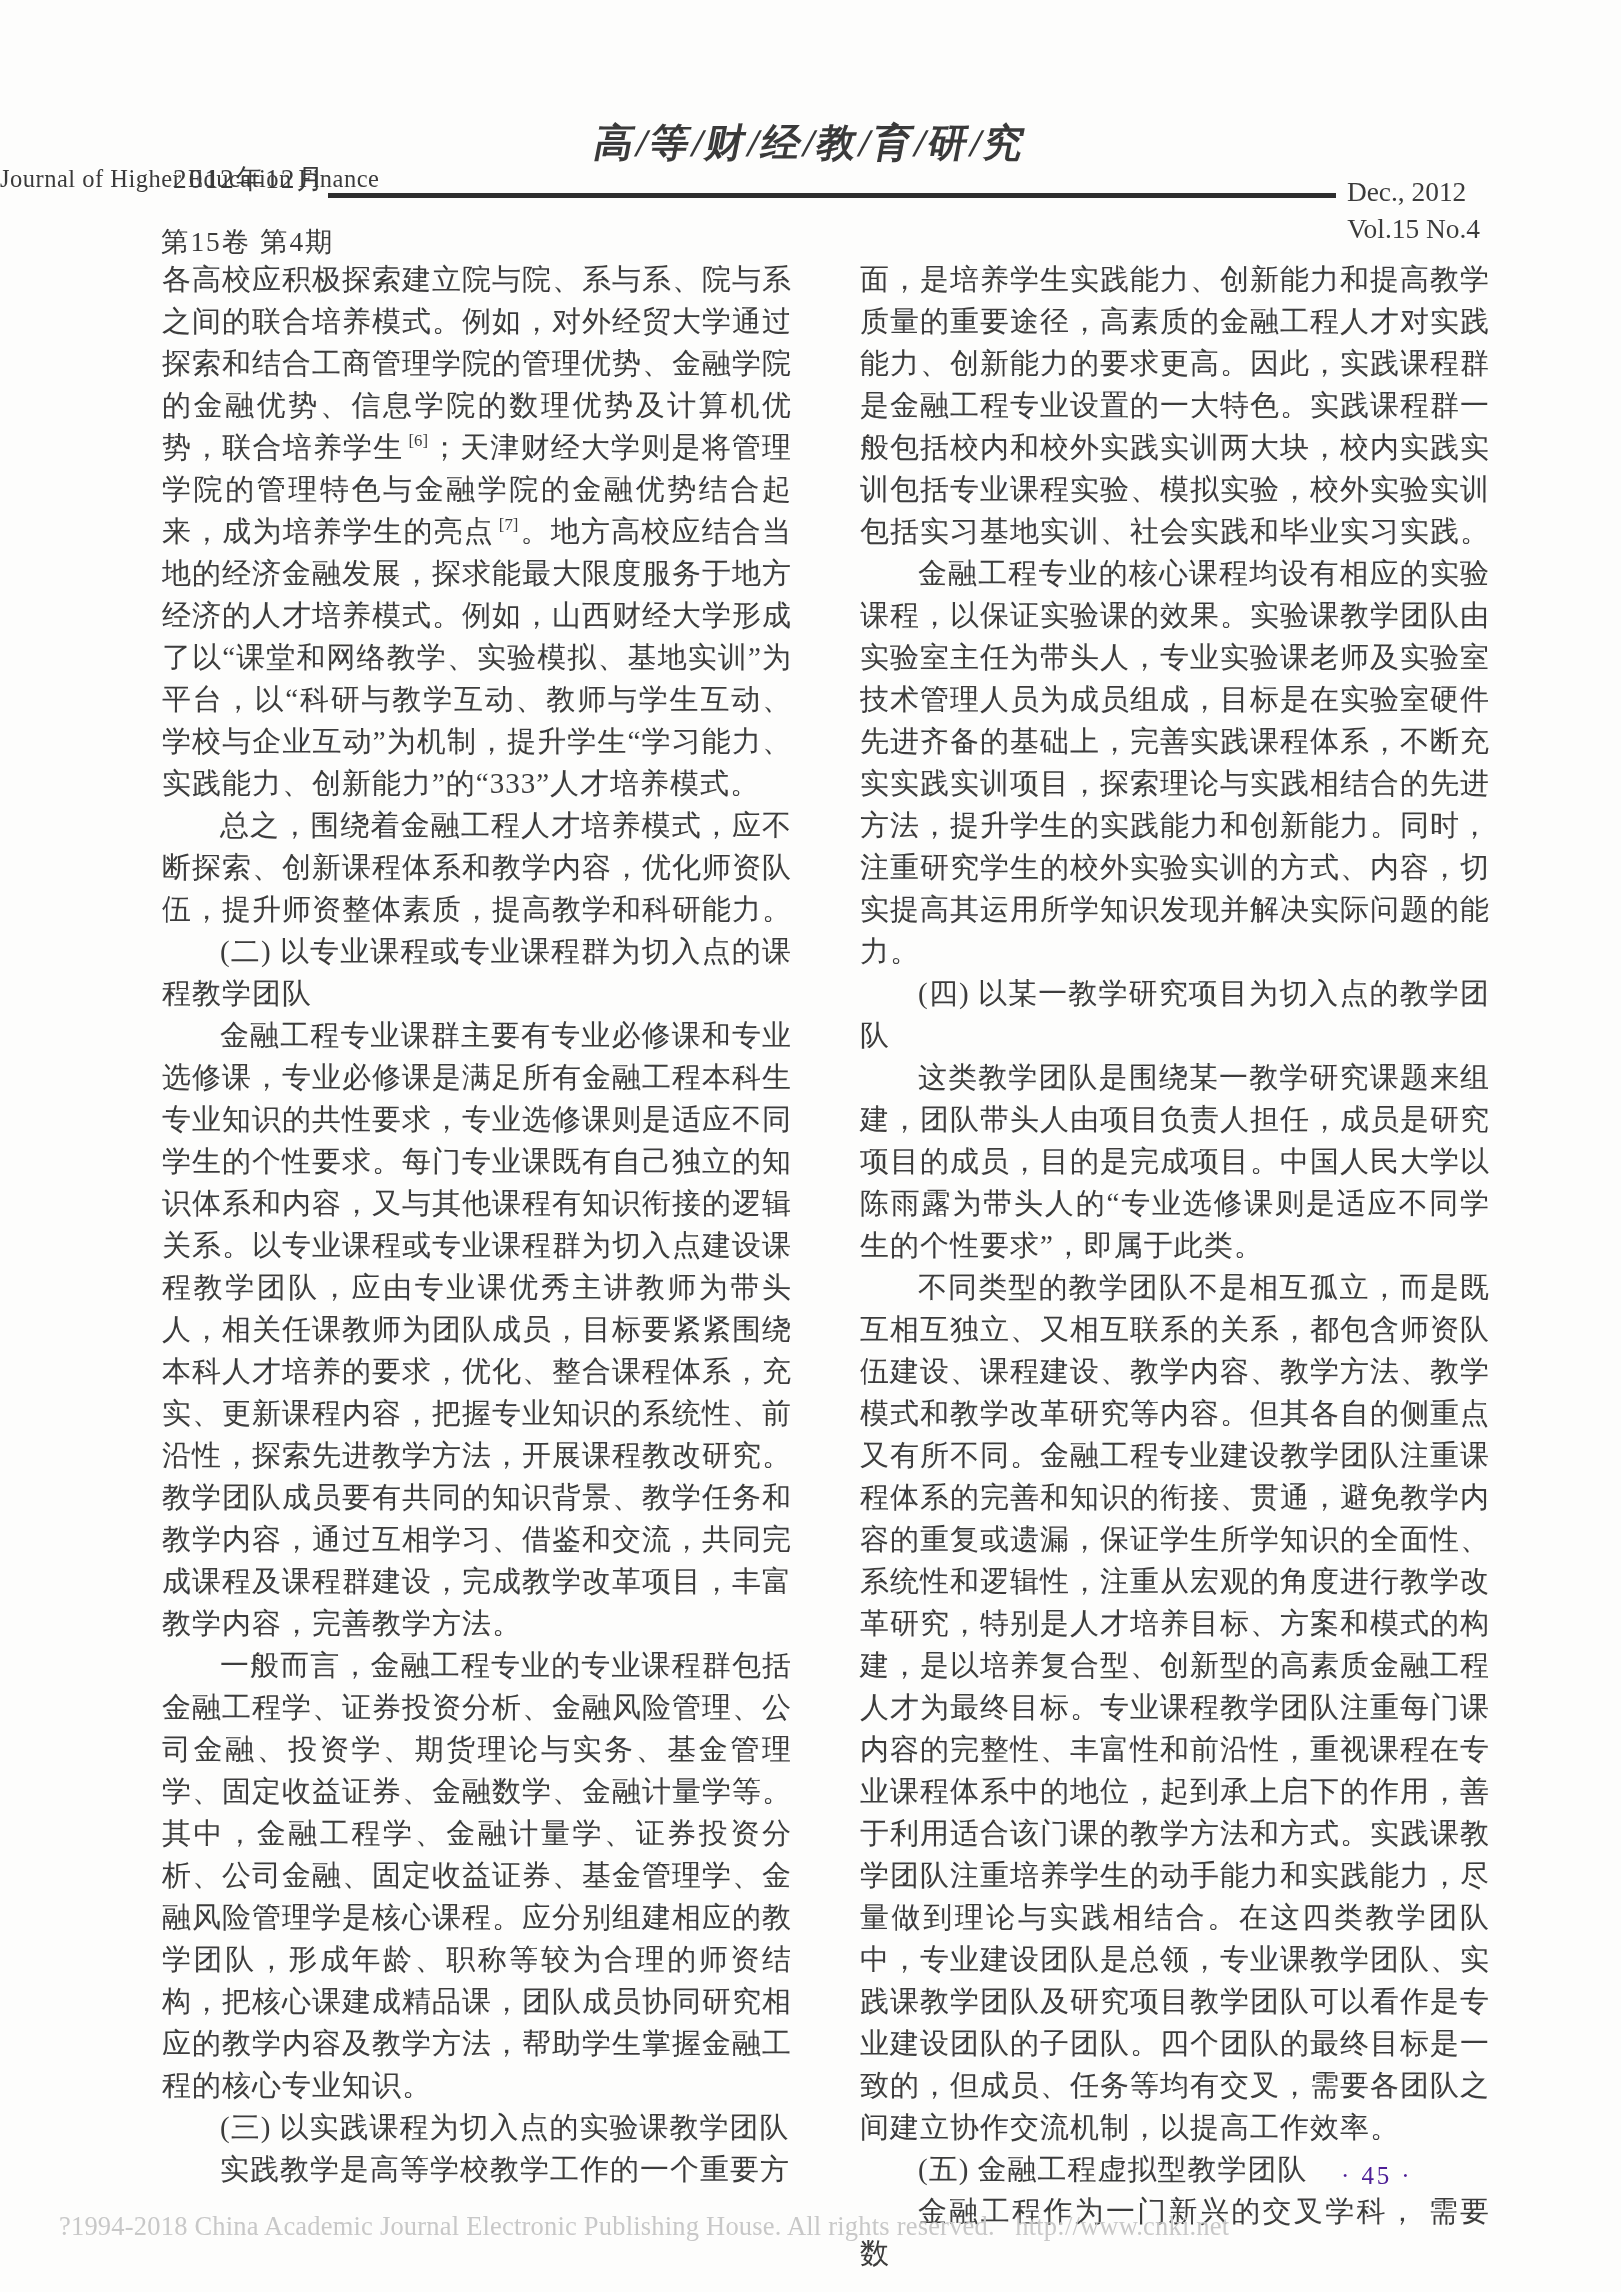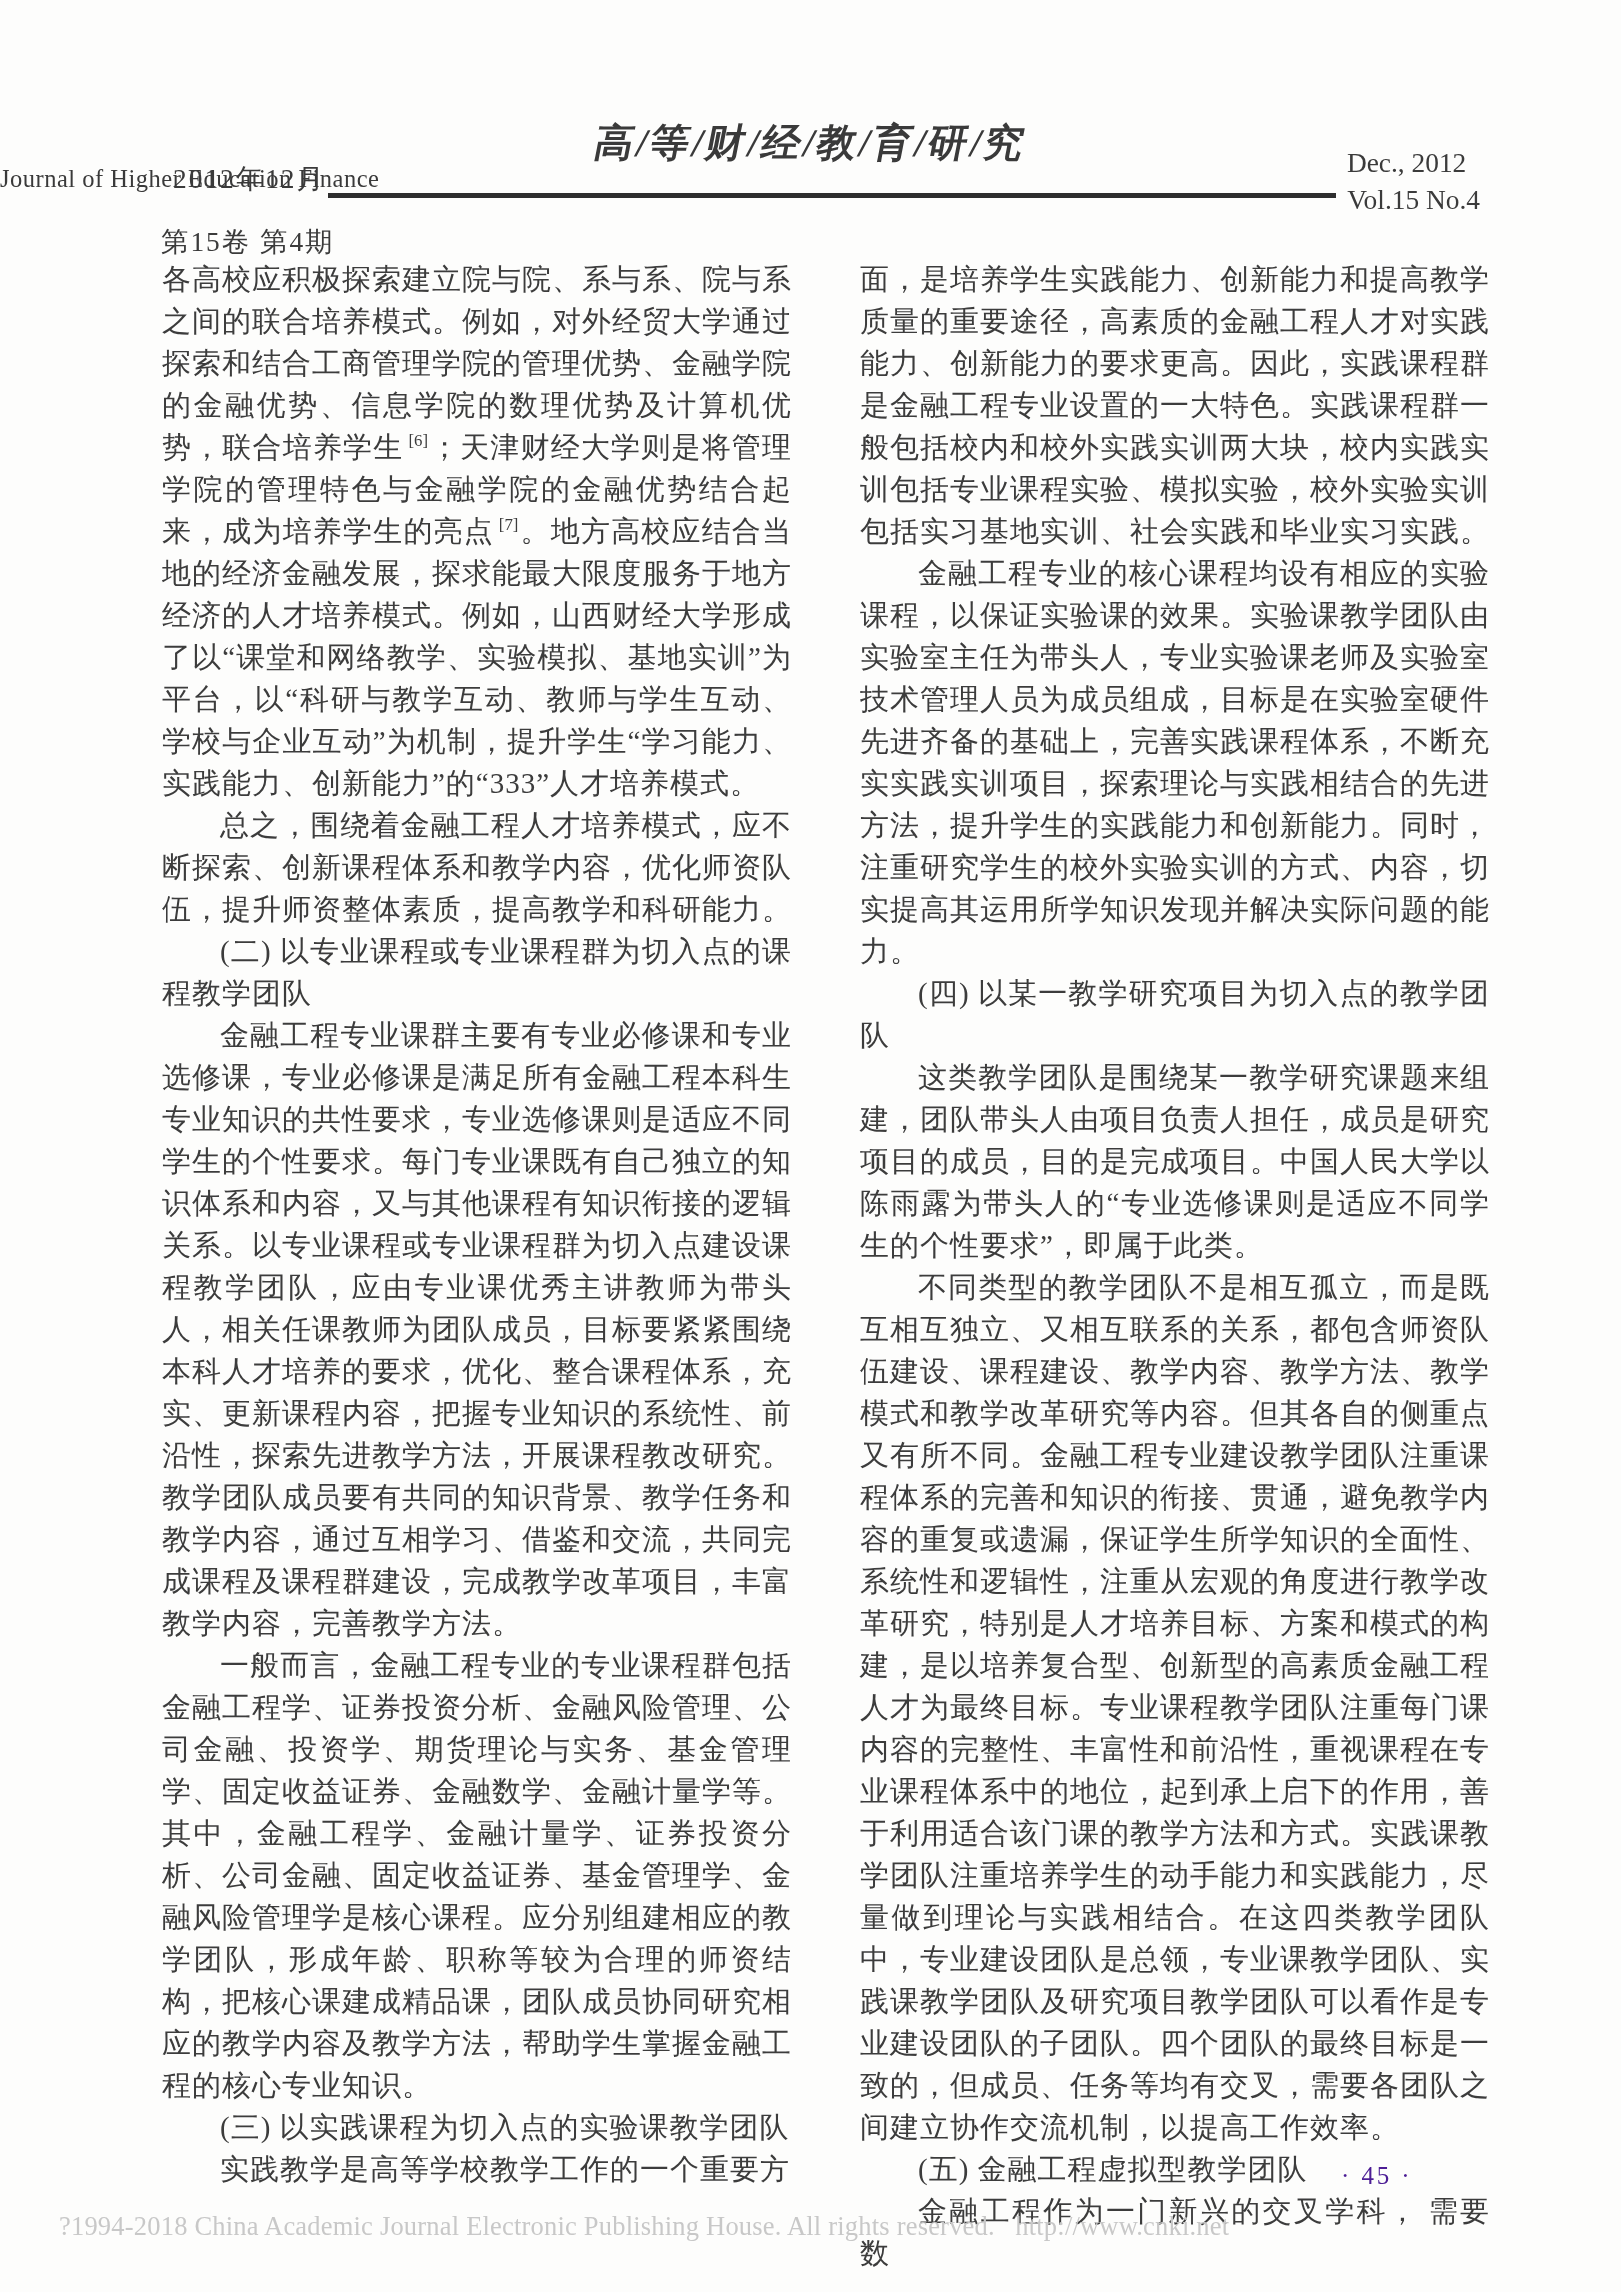--- a/index.html
+++ b/index.html
@@ -11,21 +11,21 @@
     color:#3b3b3b;
     overflow:hidden;
   }
   
   .hdr-date-cn{position:absolute;left:173px;top:161px;font-size:27.4px;letter-spacing:2px;white-space:nowrap;}
   .hdr-issue-cn{position:absolute;left:161px;top:192px;font-size:27.4px;letter-spacing:2px;white-space:nowrap;margin-top:32px;}
   .hdr-title-cn{position:absolute;left:0;right:0;top:116px;text-align:center;font-size:39px;color:#3a3a3a;}
   .hdr-title-cn .skew{display:inline-block;transform:skewX(-11deg);font-weight:600;letter-spacing:2.9px;}
   .hdr-title-en{position:absolute;left:0;right:0;top:165px;text-align:left;font-size:24.5px;letter-spacing:0.5px;color:#3a3a3a;}
   .hdr-rule{position:absolute;left:328px;top:193px;width:1008px;height:4.9px;background:#2e2e2e;}
-  .hdr-right{position:absolute;right:141px;top:148px;text-align:right;font-size:27.4px;white-space:nowrap;}
+  .hdr-right{position:absolute;right:141px;top:177px;text-align:right;font-size:27.4px;white-space:nowrap;}
   .hdr-right .line1{padding-right:13.7px;}
   .hdr-right .line2{margin-top:6px;}
   
   .columns{position:absolute;left:162px;top:258px;width:1328px;display:flex;gap:68px;}
   .col{width:642px;font-size:29px;line-height:42px;letter-spacing:1px;text-align:justify;color:#3c3c3c;}
   .col p{margin:0;padding:0;}
   .col p.indent{text-indent:2em;}
   .col sup{font-size:0.58em;line-height:0;letter-spacing:0;margin:0 2px 0 4.9px;}
   
   .page-num{position:absolute;left:1341px;top:2162px;font-size:25px;letter-spacing:2.9px;color:#4c1d95;}

